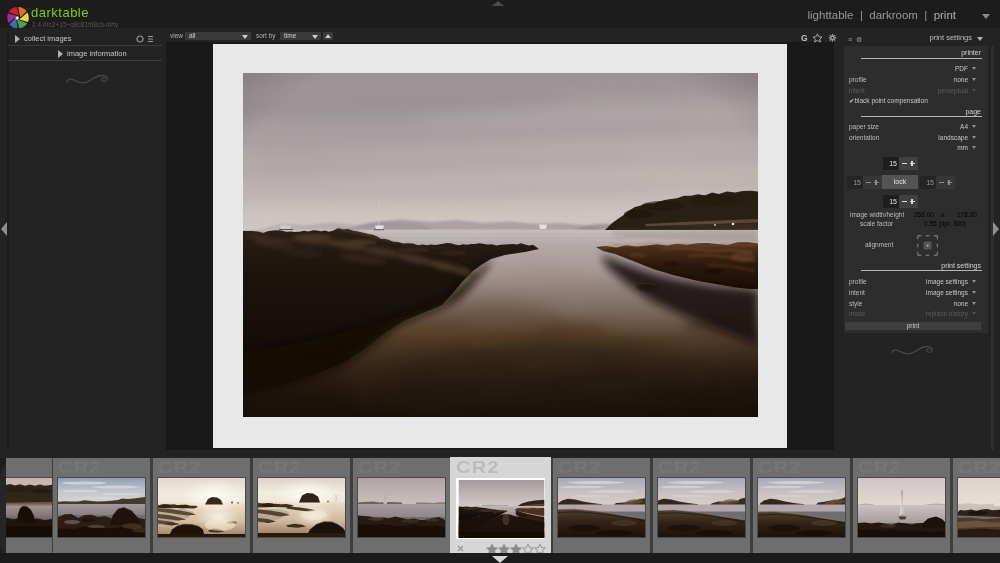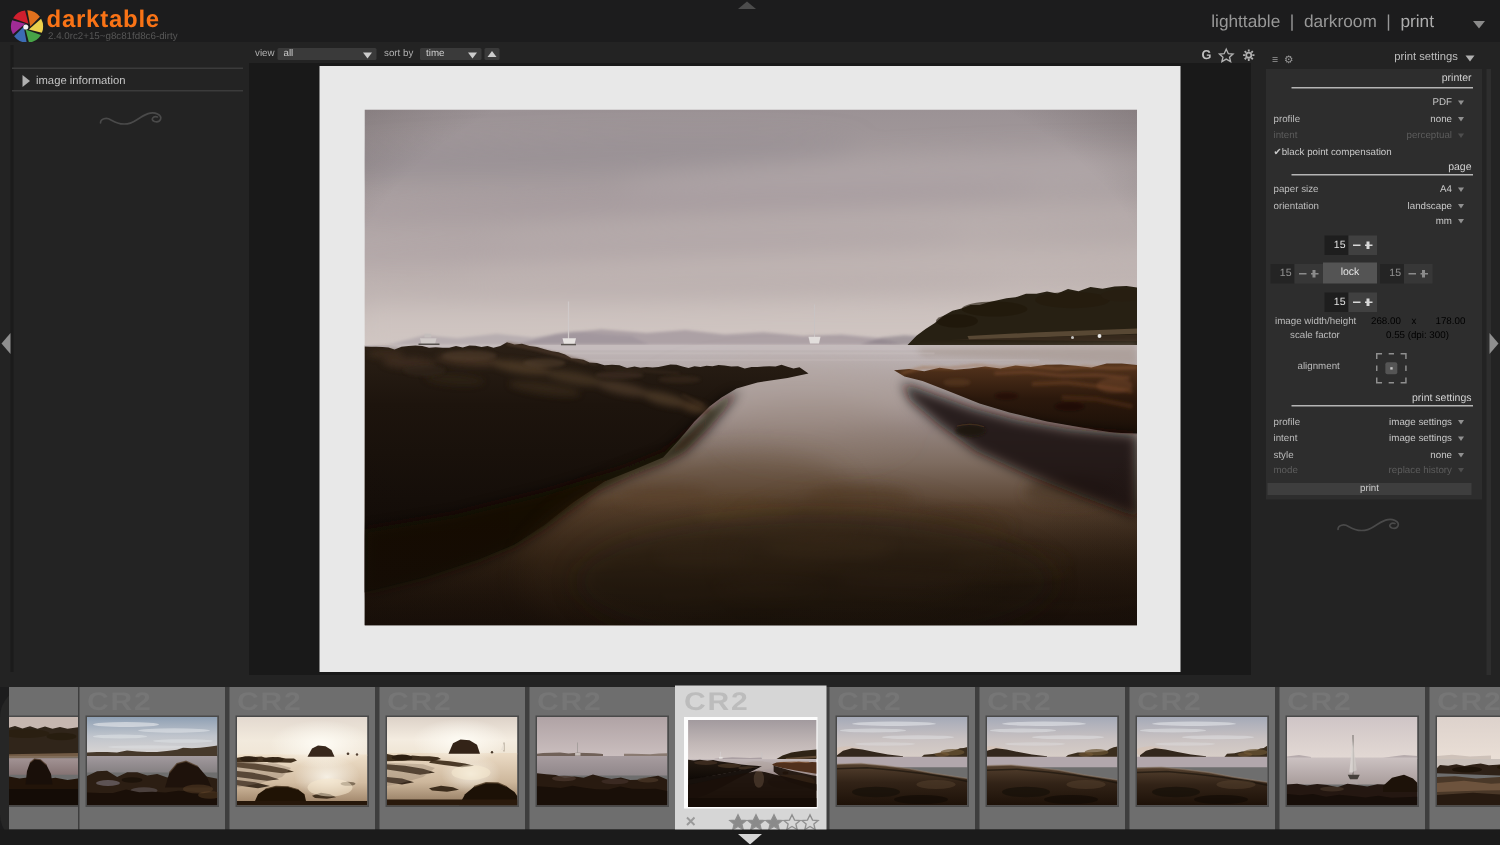--- a/index.html
+++ b/index.html
@@ -4,21 +4,21 @@
 <style>
 * { margin:0; padding:0; box-sizing:border-box; }
 html,body { width:1000px; height:563px; overflow:hidden; background:#1c1c1d;
   font-family:"Liberation Sans", sans-serif; }
 #app { position:relative; width:1000px; height:563px; }
 .abs { position:absolute; }
 
 
 #topbar { position:absolute; left:0; top:0; width:1000px; height:28px; background:#1c1c1d; }
 #logo { position:absolute; left:7px; top:6px; }
-#dtname { position:absolute; left:31px; top:5px; font-size:16px; font-weight:bold; color:#f97316; letter-spacing:0.5px;}
+#dtname { position:absolute; left:31px; top:5px; font-size:13px; font-weight:normal; color:#84cc16; letter-spacing:0.5px;}
 #dtver { position:absolute; left:32px; top:21px; font-size:6.5px; color:#575757; }
 #modes { position:absolute; right:44px; top:9px; font-size:11.5px; color:#989898; }
 #modes .cur { color:#adadad; }
 #modetri { position:absolute; right:10px; top:14px; width:0; height:0;
   border-left:4px solid transparent; border-right:4px solid transparent; border-top:5px solid #8a8a8a; }
 #toptri { position:absolute; left:492px; top:1px; width:0; height:0;
   border-left:6px solid transparent; border-right:6px solid transparent; border-bottom:5px solid #4c4c4c; }
 
 
 #midbg { position:absolute; left:0; top:28px; width:1000px; height:430px; background:#232323; }
@@ -122,22 +122,34 @@
     <div id="toptri"></div>
   </div>
 
   <div id="midbg"></div>
   <div id="canvas"></div>
   <div id="lefthandle"></div>
   <div id="righthandle"></div>
   <div id="ltri"></div>
   <div id="rtri"></div>
 
+  <div class="lsec" style="top:32px;">
+      <div class="tri"></div>
+      <div class="lab">collect images</div>
+    <svg style="position:absolute;left:136px;top:3px" width="18" height="8" viewBox="0 0 18 8">
+      <circle cx="4" cy="4" r="3" fill="none" stroke="#999" stroke-width="1.2"></circle>
+      <g stroke="#999" stroke-width="1">
+          <line x1="12" y1="1.5" x2="17" y2="1.5"></line>
+          <line x1="12" y1="4" x2="17" y2="4"></line>
+          <line x1="12" y1="6.5" x2="17" y2="6.5"></line>
+        </g>
+    </svg>
+  </div>
   <div class="lsep" style="top:45px;"></div>
-  <div class="lsec" style="top:47px;">
+  <div class="lsec" style="top:47px;margin-left:43px;">
       <div class="tri"></div>
       <div class="lab">image information</div>
     </div>
   <div class="lsep" style="top:60px;"></div>
   <svg class="abs" style="left:65px;top:72px" width="46" height="15" viewBox="0 0 46 15">
     <path d="M 2,10 C 2,7 6,6 9,8 C 14,11 20,12 26,8 C 32,4 36,2 40,4 C 44,6 42,10 38,9 C 35,8 37,5 40,6" fill="none" stroke="#4a4a4a" stroke-width="1.1" stroke-linecap="round"></path>
   </svg>
 
   <div id="toolbar">
     <span style="position:absolute;left:4px;top:4px;">view</span>

